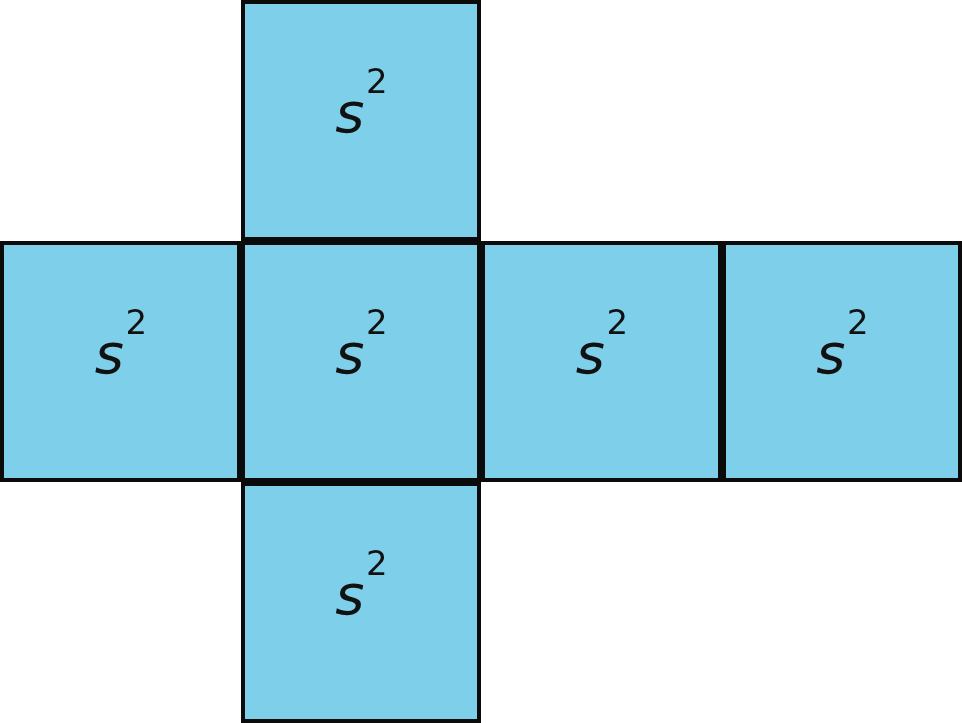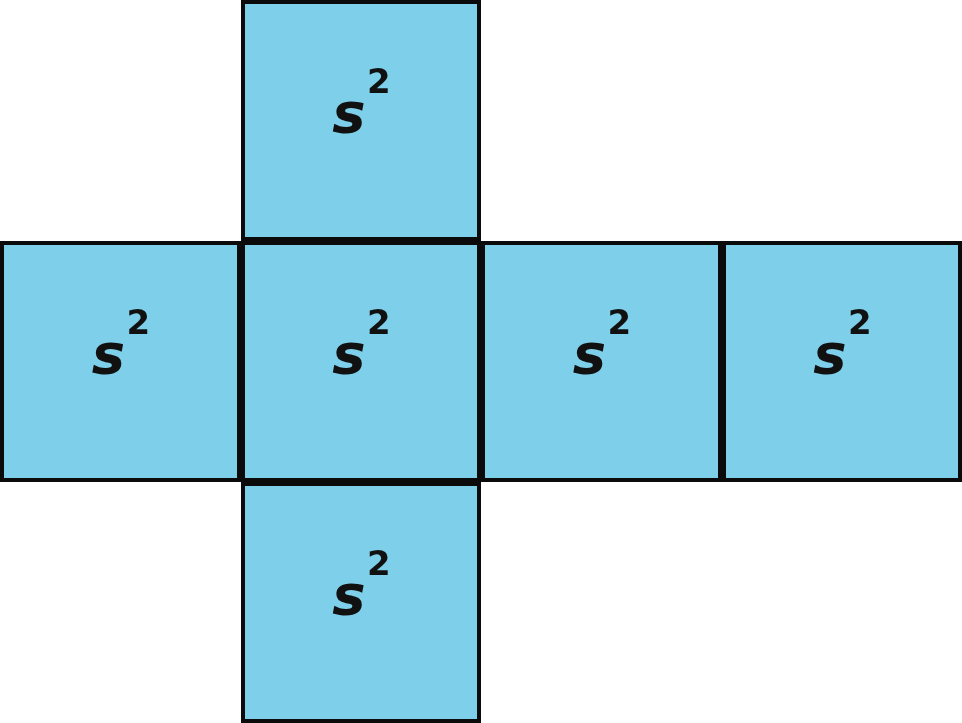--- a/index.html
+++ b/index.html
@@ -13,21 +13,20 @@
     height: 723px;
     background: var(--canvas-bg, #ffffff);
     overflow: hidden;
   }
   .net {
     position: absolute;
     inset: 0;
     display: grid;
     grid-template-columns: repeat(4, 1fr);
     grid-template-rows: repeat(3, 1fr);
-    font-weight: bold;
   }
   .face {
     box-sizing: border-box;
     background: var(--face-fill, #7dcfea);
     border: 4px solid var(--face-border, #0b0b0b);
     display: flex;
     align-items: center;
     justify-content: center;
   }
   .face--top    { grid-column: 2; grid-row: 1; }

